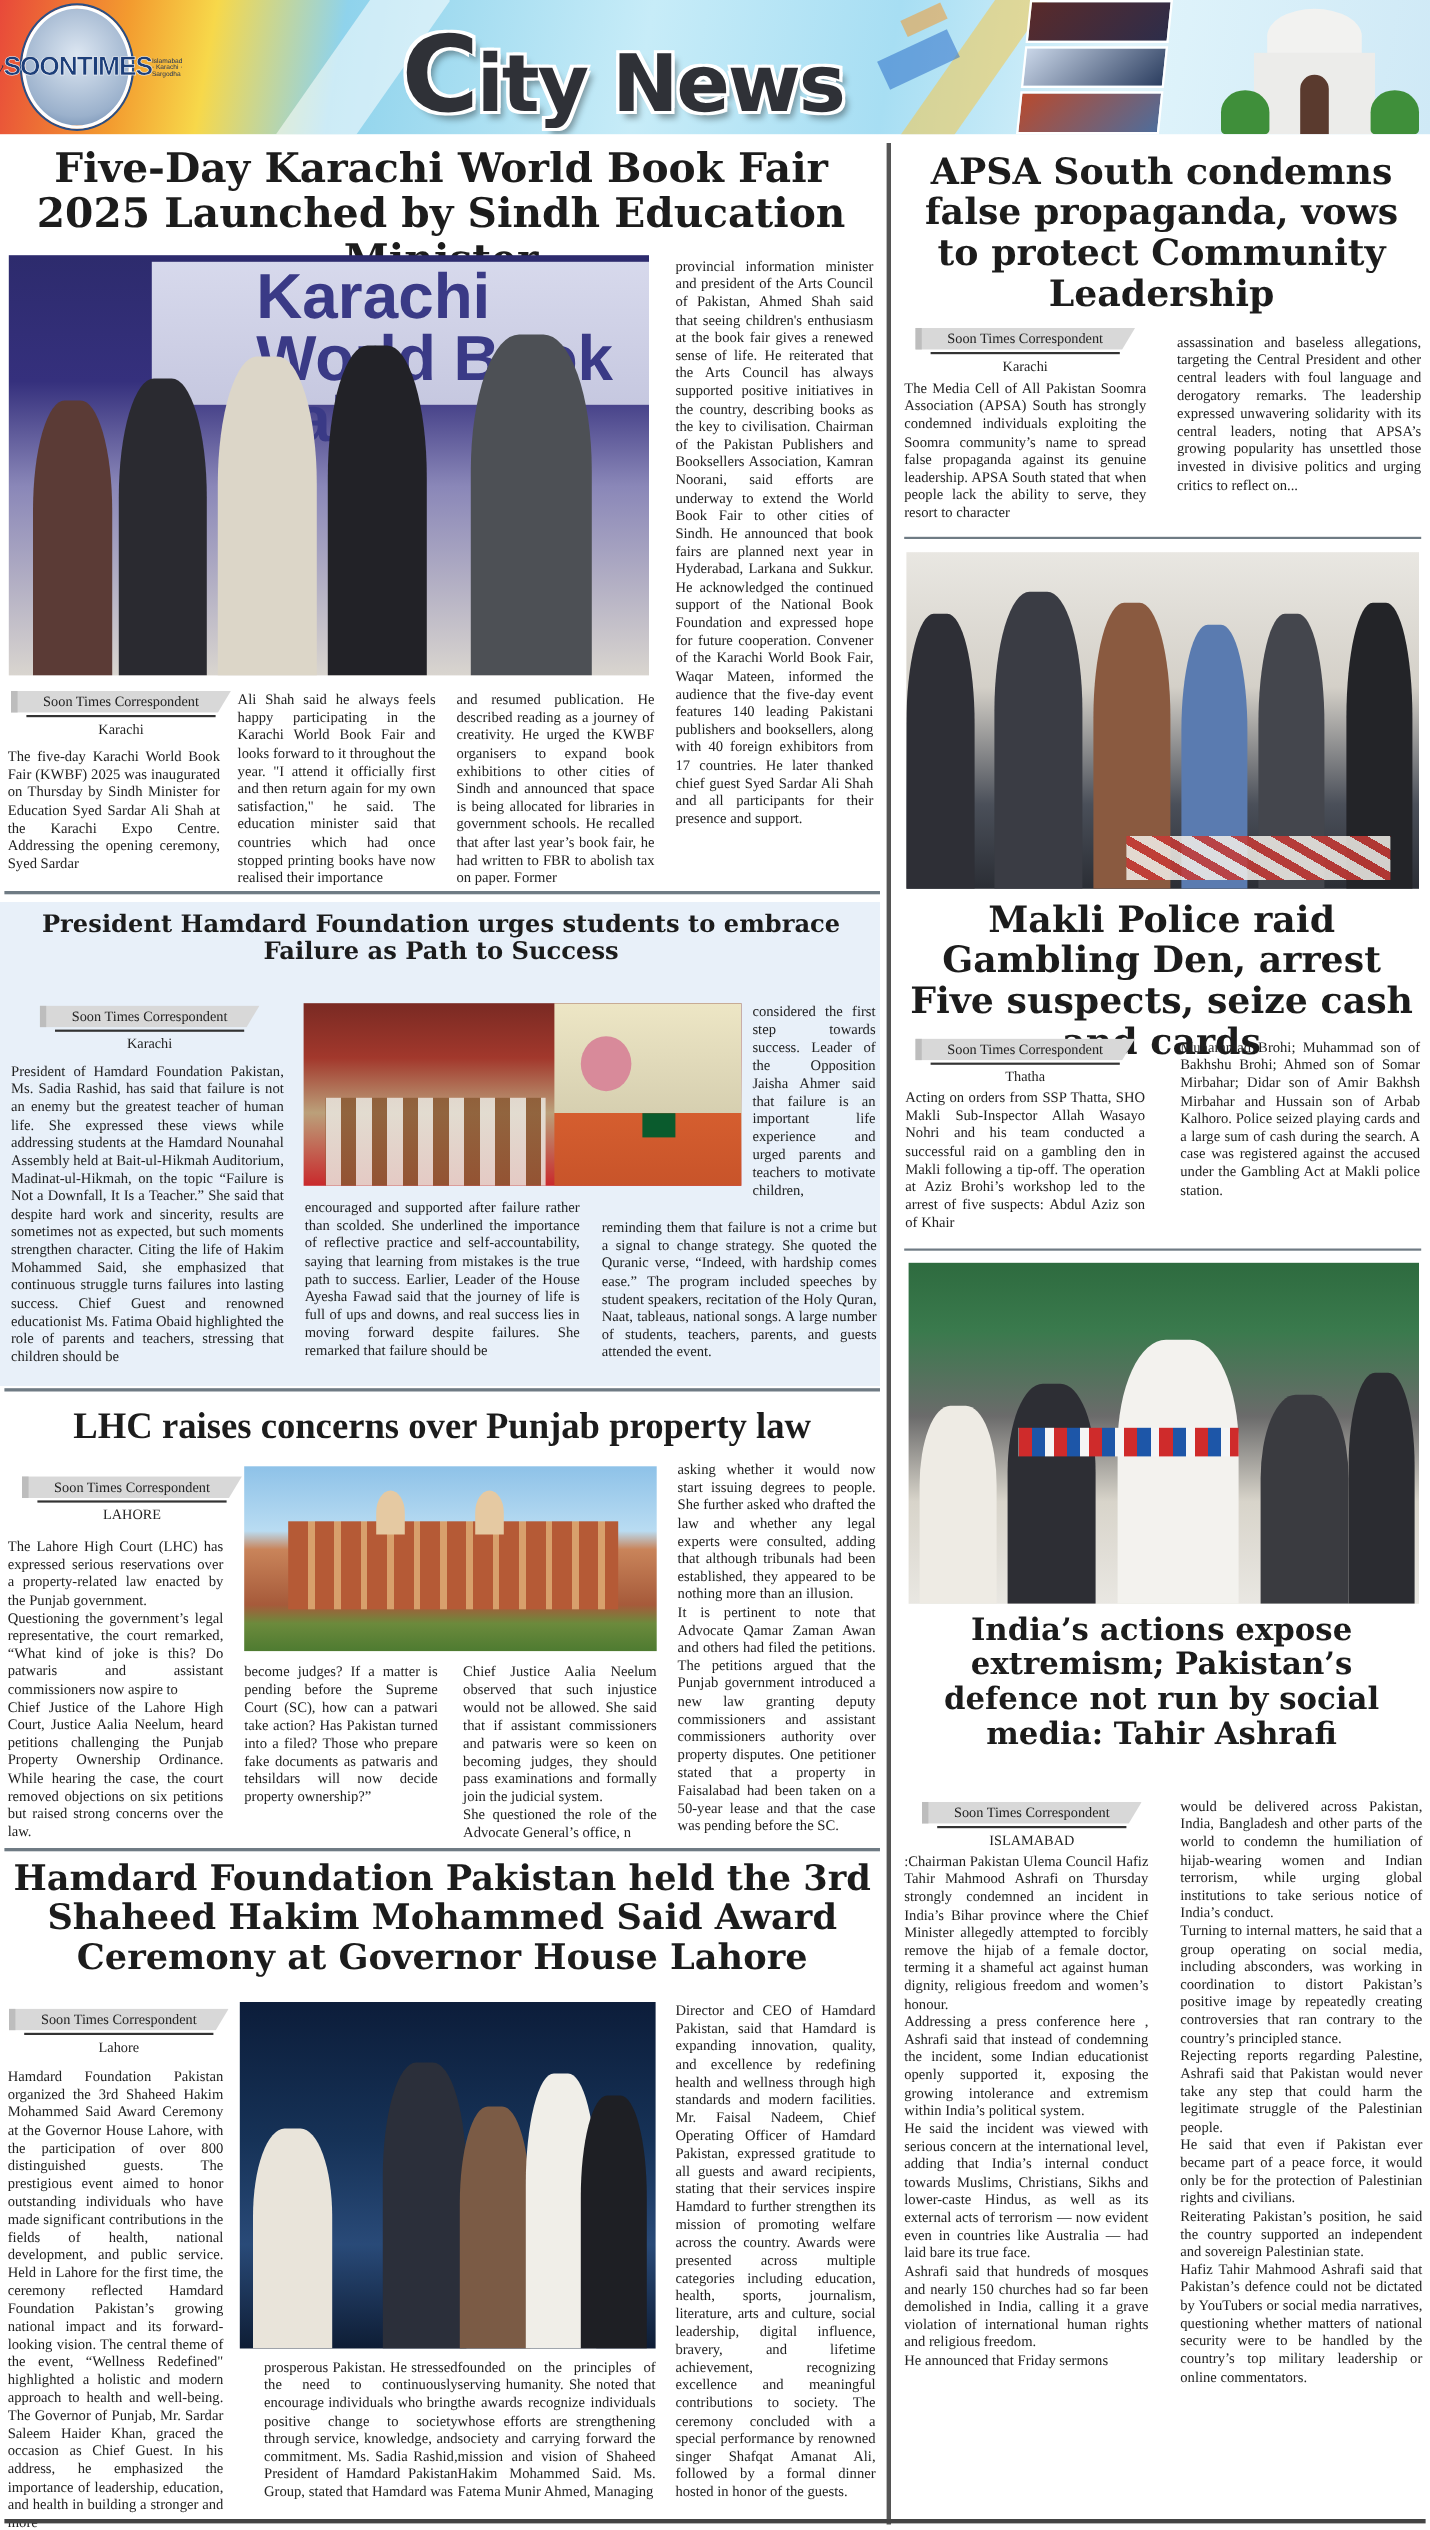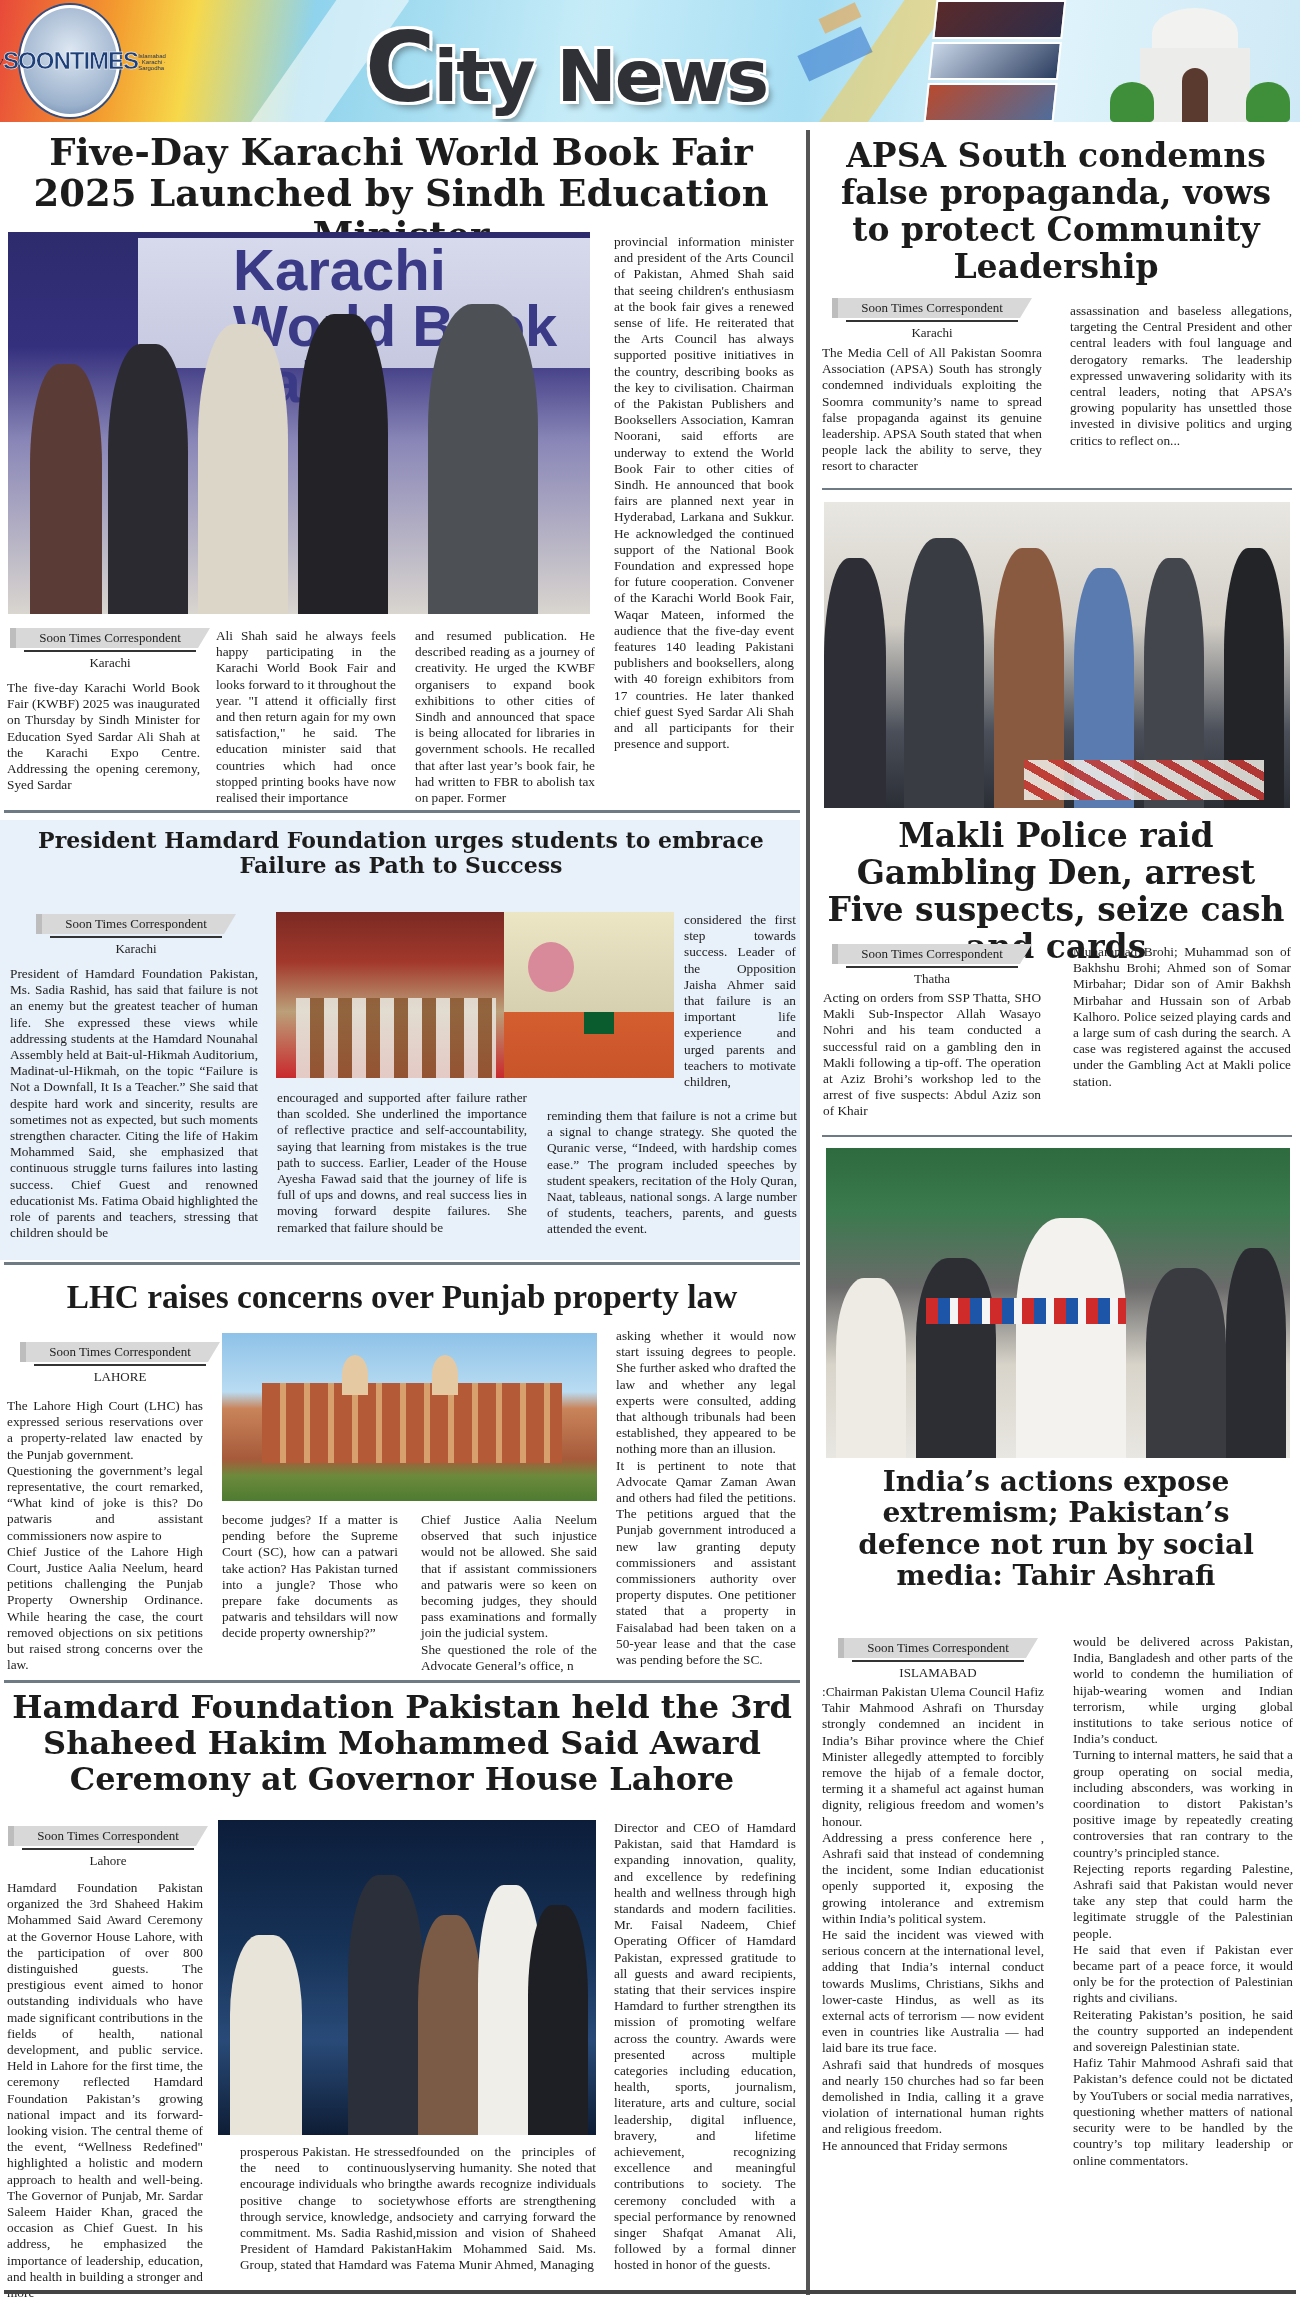--- a/index.html
+++ b/index.html
@@ -147,21 +147,21 @@
   <div class="col" style="left:7px;top:1398px;width:196px;">
     <p>The Lahore High Court (LHC) has expressed serious reservations over a property-related law enacted by the Punjab government.</p>
     <p>Questioning the government’s legal representative, the court remarked, “What kind of joke is this? Do patwaris and assistant commissioners now aspire to</p>
     <p>Chief Justice of the Lahore High Court, Justice Aalia Neelum, heard petitions challenging the Punjab Property Ownership Ordinance. While hearing the case, the court removed objections on six petitions but raised strong concerns over the law.</p>
   </div>
   <div class="photo ph-court" style="left:222px;top:1333px;width:375px;height:168px;">
     <div style="position:absolute;left:40px;top:50px;width:300px;height:80px;background:repeating-linear-gradient(90deg,#b55a36 0 18px,#d8a06c 18px 24px);"></div>
     <div style="position:absolute;left:120px;top:22px;width:26px;height:40px;border-radius:50% 50% 0 0;background:#e5c9a2;"></div>
     <div style="position:absolute;left:210px;top:22px;width:26px;height:40px;border-radius:50% 50% 0 0;background:#e5c9a2;"></div>
   </div>
-  <div class="col" style="left:222px;top:1512px;width:176px;">become judges? If a matter is pending before the Supreme Court (SC), how can a patwari take action? Has Pakistan turned into a jungle? Those who prepare fake documents as patwaris and tehsildars will now decide property ownership?”</div>
+  <div class="col" style="left:222px;top:1512px;width:176px;">become judges? If a matter is pending before the Supreme Court (SC), how can a patwari take action? Has Pakistan turned into a filed? Those who prepare fake documents as patwaris and tehsildars will now decide property ownership?”</div>
   <div class="col" style="left:421px;top:1512px;width:176px;">
     <p>Chief Justice Aalia Neelum observed that such injustice would not be allowed. She said that if assistant commissioners and patwaris were so keen on becoming judges, they should pass examinations and formally join the judicial system.</p>
     <p>She questioned the role of the Advocate General’s office, n</p>
   </div>
   <div class="col" style="left:616px;top:1328px;width:180px;">
     <p>asking whether it would now start issuing degrees to people. She further asked who drafted the law and whether any legal experts were consulted, adding that although tribunals had been established, they appeared to be nothing more than an illusion.</p>
     <p>It is pertinent to note that Advocate Qamar Zaman Awan and others had filed the petitions. The petitions argued that the Punjab government introduced a new law granting deputy commissioners and assistant commissioners authority over property disputes. One petitioner stated that a property in Faisalabad had been taken on a 50-year lease and that the case was pending before the SC.</p>
   </div>
 </article>
 

